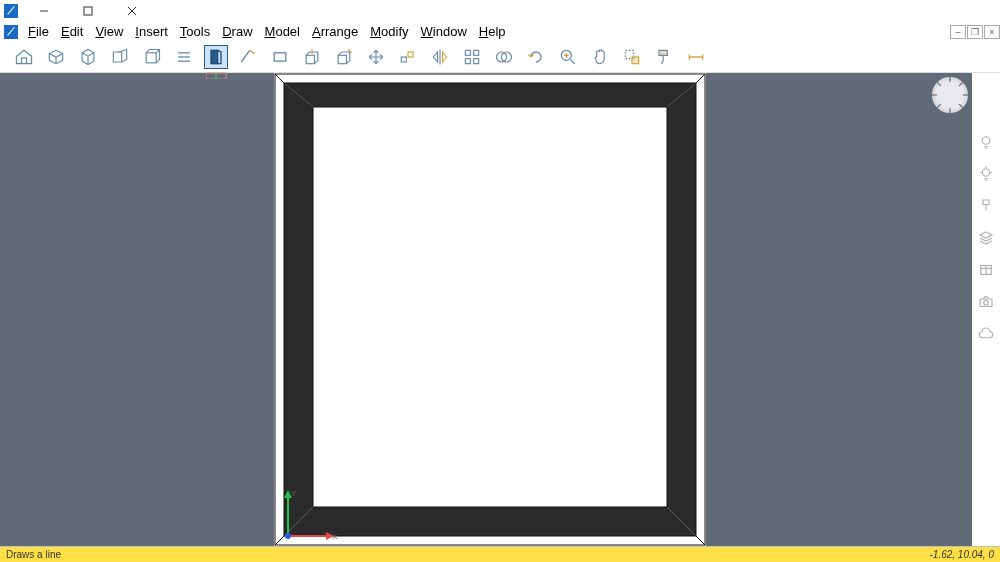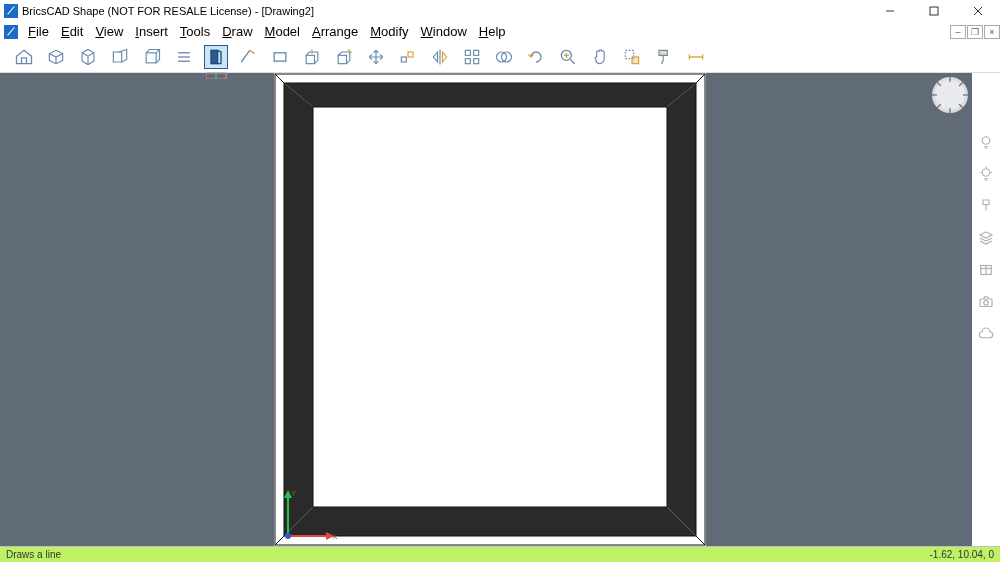--- a/index.html
+++ b/index.html
@@ -24,30 +24,29 @@
   .right-panel { width:28px; background:#fff; display:flex; flex-direction:column; align-items:center; gap:14px; padding-top:60px;}
   .panel-icon { width:18px; height:18px; color:#888; display:flex;align-items:center;justify-content:center;}
   .compass { position:absolute; top:6px; right:4px; width:36px; height:36px; background:#d9dce0; border-radius:50%; }
   .compass::before { content:""; position:absolute; inset:3px; border-radius:50%; background:#e8eaed;}
   .compass-ticks { position:absolute; inset:0;}
   .compass-tick { position:absolute; left:50%; top:0; width:1px; height:5px; background:#555; transform-origin: 0 18px;}
   
   .frame-outer { position:absolute; left:274px; top:0; width:432px; height:473px; background:#fff; }
   
   .axis { position:absolute; left:284px; top:447px; width:60px; height:60px; pointer-events:none;}
-  .statusbar { height:16px; background:#bef264; border-top:1px solid #c0c0c0; display:flex; align-items:center; padding:0 6px; font-size:10px; color:#333;}
-  .coords { margin-left:auto; }
+  .statusbar { height:16px; background:#fde047; border-top:1px solid #c0c0c0; display:flex; align-items:center; padding:0 6px; font-size:10px; color:#333;}
+  .coords { margin-left:auto;font-style:italic; }
   .small-indicator { position:absolute; left:206px; top:-4px; width:24px; height:10px;}
 </style>
 </head>
 <body>
 
 <div class="titlebar">
   <div class="app-icon">⟋</div>
-  <div class="title-text">BricsCAD Shape (NOT FOR RESALE License) - [Drawing2]</div>
   <div class="win-controls">
     <div class="win-btn">
       <svg width="10" height="10">
           <line x1="1" y1="5" x2="9" y2="5" stroke="#333" stroke-width="1"></line>
         </svg>
     </div>
     <div class="win-btn">
       <svg width="10" height="10">
           <rect x="1" y="1" width="8" height="8" fill="none" stroke="#333" stroke-width="1"></rect>
         </svg>

